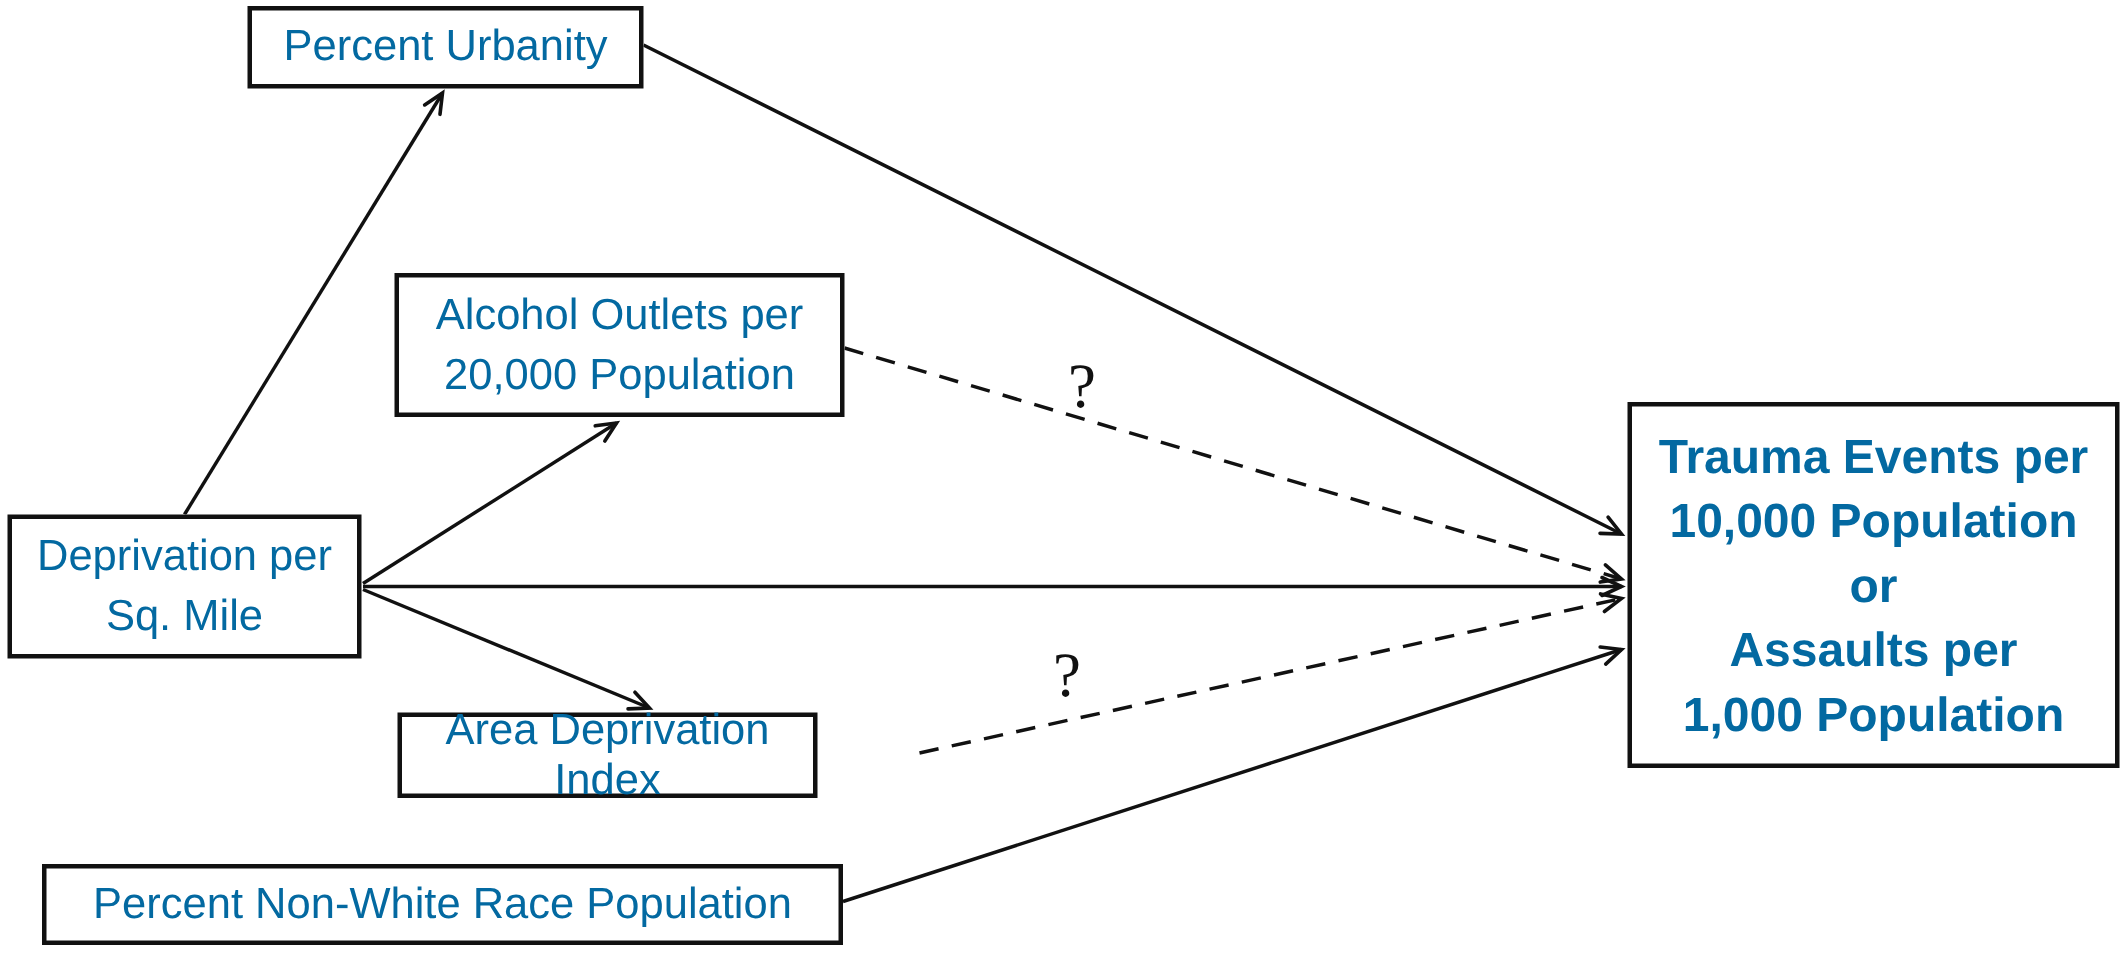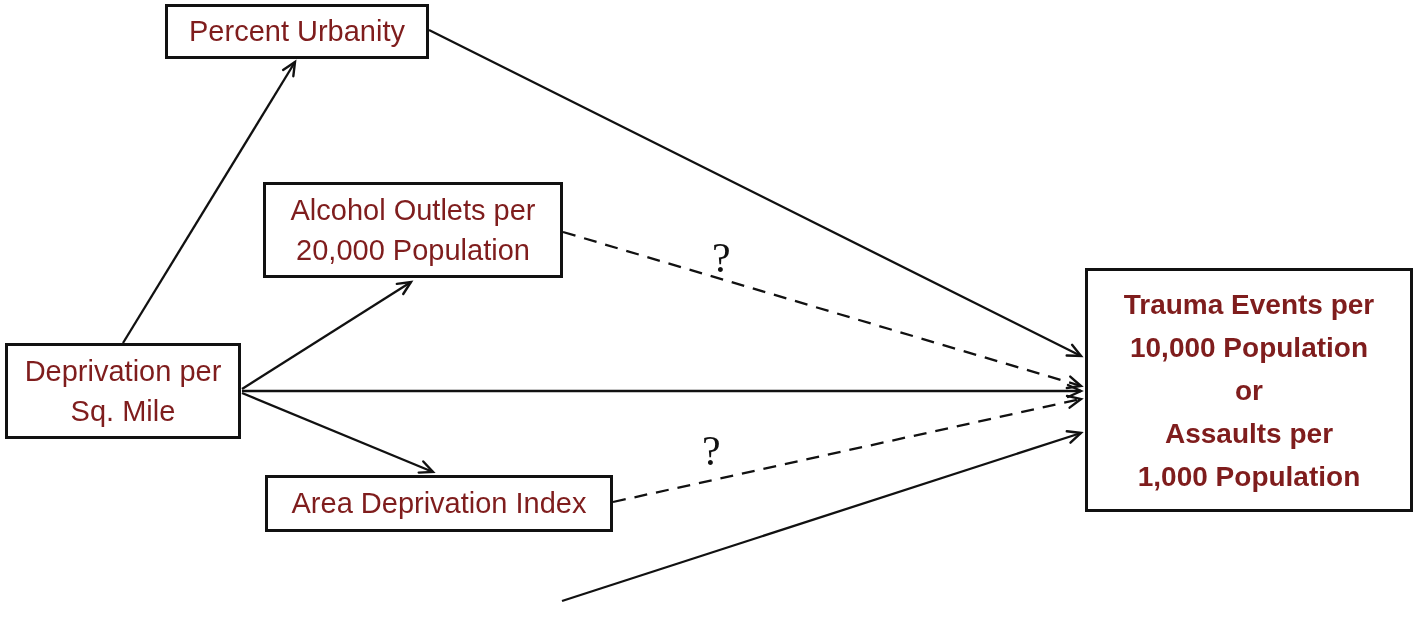--- a/index.html
+++ b/index.html
@@ -28,32 +28,32 @@
     box-sizing: border-box;
     border: 3px solid #111111;
     background: #ffffff;
     display: flex;
     align-items: center;
     justify-content: center;
     text-align: center;
     white-space: pre-line;
     font-size: 29px;
     line-height: 40px;
-    color: #7f1d1d;
+    color: #0369a1;
   }
   .node.single { line-height: normal; }
   .node-urbanity   { left: 165px; top: 4px;   width: 264px; height: 55px; }
   .node-alcohol    { left: 263px; top: 182px; width: 300px; height: 96px; }
   .node-population { left: 5px;   top: 343px; width: 236px; height: 96px; }
-  .node-adi        { left: 265px; top: 475px; width: 348px; height: 57px; }
+  .node-adi        { left: 265px; top: 475px; width: 280px; height: 57px; }
   .node-nonwhite   { left: 28px;  top: 576px; width: 534px; height: 54px; }
   .node-outcome    {
     left: 1085px; top: 268px; width: 328px; height: 244px;
     font-weight: bold;
-    font-size: 28px;
+    font-size: 32px;
     line-height: 43px;
   }
   .qmark {
     position: absolute;
     font-family: "Liberation Serif", serif;
     font-size: 42px;
     line-height: 42px;
     color: #111111;
   }
   .qmark-top    { left: 712px; top: 237px; }
@@ -85,20 +85,21 @@
   <div class="node single node-urbanity">Percent Urbanity</div>
 
   <div class="node node-alcohol">Alcohol Outlets per
 20,000 Population</div>
 
   <div class="node node-population">Deprivation per
 Sq. Mile</div>
 
   <div class="node single node-adi">Area Deprivation Index</div>
 
+  <div class="node single node-nonwhite">Percent Non-White Race Population</div>
 
   <div class="node node-outcome">Trauma Events per
 10,000 Population
 or
 Assaults per
 1,000 Population</div>
 
   <div class="qmark qmark-top">?</div>
 
   <div class="qmark qmark-bottom">?</div>

